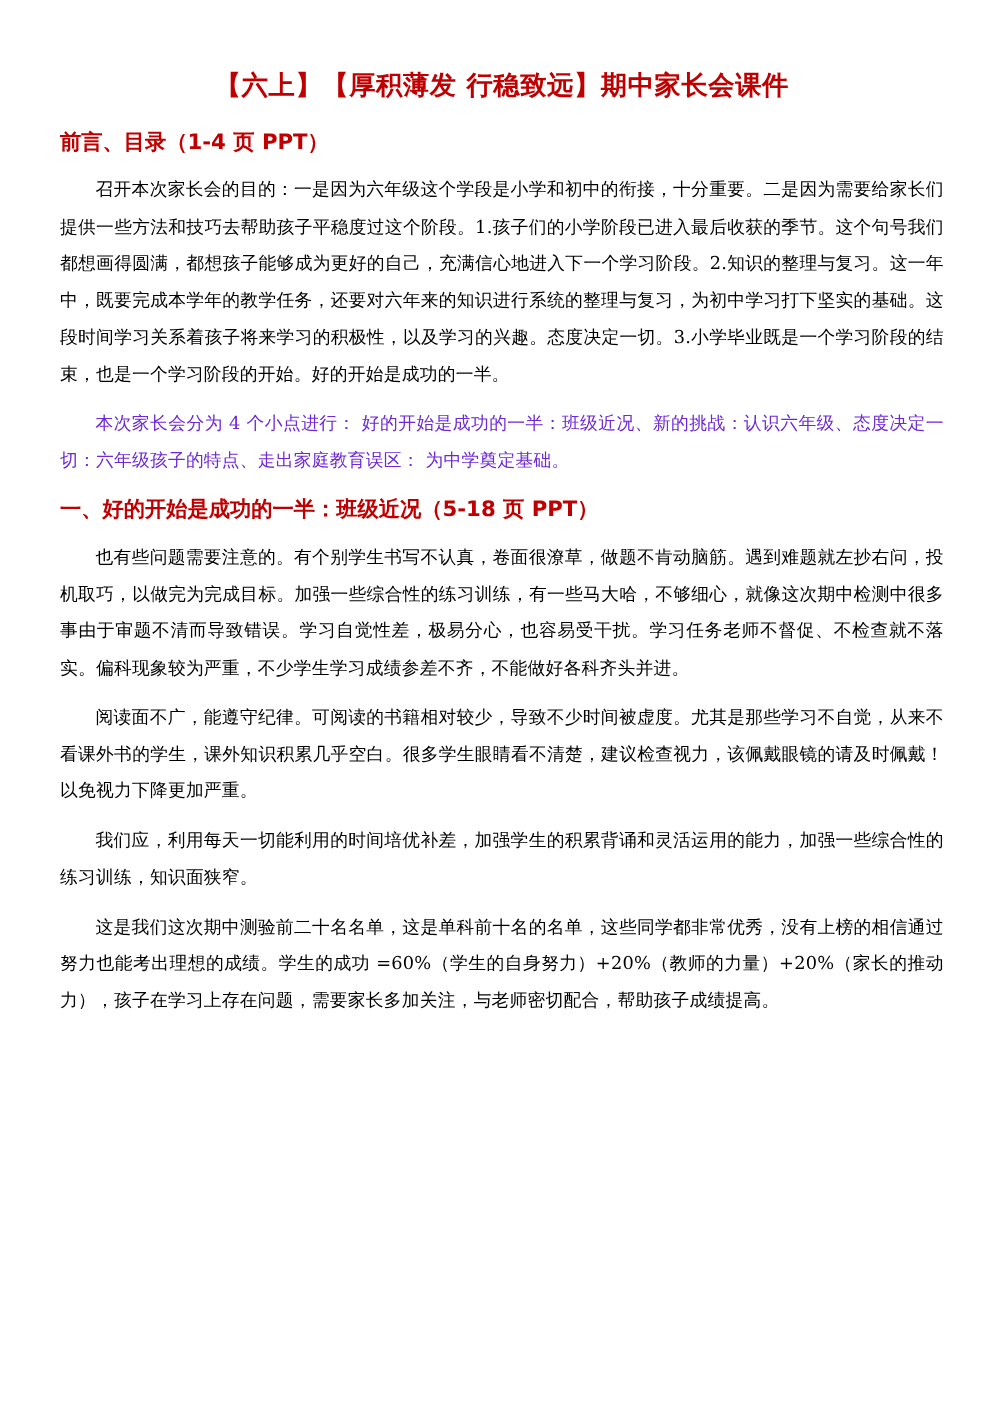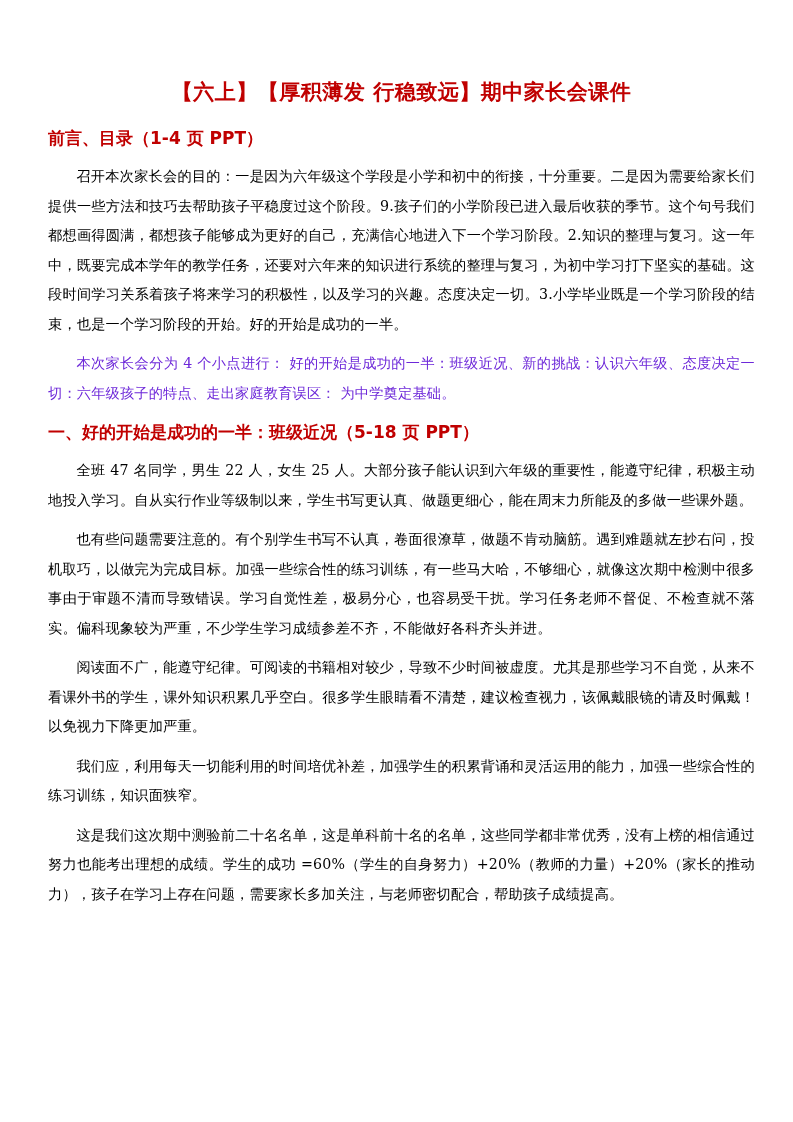--- a/index.html
+++ b/index.html
@@ -14,21 +14,21 @@
       overflow: hidden;
       font-family: "DejaVu Serif", "Liberation Serif", serif;
       color: #000000;
     }
     .page {
       position: absolute;
       left: 0; top: 0;
       width: 793px;
       height: 1122px;
       box-sizing: border-box;
-      padding: 76px 38px 0 48px;
+      padding: 52px 38px 0 48px;
     }
     .doc-title {
       text-align: center;
       font-family: "DejaVu Sans", "Liberation Sans", sans-serif;
       font-weight: bold;
       font-size: 21px;
       color: #c00000;
       margin: 0 0 16px 0;
       line-height: 32px;
       letter-spacing: 0.5px;
@@ -55,25 +55,24 @@
     .h1 { margin-top: 6px; }
   </style>
 </head>
 <body>
 
 <div class="page">
   <h1 class="doc-title">【六上】【厚积薄发 行稳致远】期中家长会课件</h1>
 
   <section>
     <h2 class="section-heading">前言、目录（1-4 页 PPT）</h2>
-    <p class="para">召开本次家长会的目的：一是因为六年级这个学段是小学和初中的衔接，十分重要。二是因为需要给家长们提供一些方法和技巧去帮助孩子平稳度过这个阶段。9.孩子们的小学阶段已进入最后收获的季节。这个句号我们都想画得圆满，都想孩子能够成为更好的自己，充满信心地进入下一个学习阶段。2.知识的整理与复习。这一年中，既要完成本学年的教学任务，还要对六年来的知识进行系统的整理与复习，为初中学习打下坚实的基础。这段时间学习关系着孩子将来学习的积极性，以及学习的兴趣。态度决定一切。3.小学毕业既是一个学习阶段的结束，也是一个学习阶段的开始。好的开始是成功的一半。</p>
+    <p class="para">召开本次家长会的目的：一是因为六年级这个学段是小学和初中的衔接，十分重要。二是因为需要给家长们提供一些方法和技巧去帮助孩子平稳度过这个阶段。1.孩子们的小学阶段已进入最后收获的季节。这个句号我们都想画得圆满，都想孩子能够成为更好的自己，充满信心地进入下一个学习阶段。2.知识的整理与复习。这一年中，既要完成本学年的教学任务，还要对六年来的知识进行系统的整理与复习，为初中学习打下坚实的基础。这段时间学习关系着孩子将来学习的积极性，以及学习的兴趣。态度决定一切。3.小学毕业既是一个学习阶段的结束，也是一个学习阶段的开始。好的开始是成功的一半。</p>
     <p class="para red">本次家长会分为 4 个小点进行： 好的开始是成功的一半：班级近况、新的挑战：认识六年级、态度决定一切：六年级孩子的特点、走出家庭教育误区： 为中学奠定基础。</p>
   </section>
 
   <section>
     <h2 class="section-heading h1">一、好的开始是成功的一半：班级近况（5-18 页 PPT）</h2>
-    <p class="para">全班 47 名同学，男生 22 人，女生 25 人。大部分孩子能认识到六年级的重要性，能遵守纪律，积极主动地投入学习。自从实行作业等级制以来，学生书写更认真、做题更细心，能在周末力所能及的多做一些课外题。</p>
     <p class="para">也有些问题需要注意的。有个别学生书写不认真，卷面很潦草，做题不肯动脑筋。遇到难题就左抄右问，投机取巧，以做完为完成目标。加强一些综合性的练习训练，有一些马大哈，不够细心，就像这次期中检测中很多事由于审题不清而导致错误。学习自觉性差，极易分心，也容易受干扰。学习任务老师不督促、不检查就不落实。偏科现象较为严重，不少学生学习成绩参差不齐，不能做好各科齐头并进。</p>
     <p class="para">阅读面不广，能遵守纪律。可阅读的书籍相对较少，导致不少时间被虚度。尤其是那些学习不自觉，从来不看课外书的学生，课外知识积累几乎空白。很多学生眼睛看不清楚，建议检查视力，该佩戴眼镜的请及时佩戴！以免视力下降更加严重。</p>
     <p class="para">我们应，利用每天一切能利用的时间培优补差，加强学生的积累背诵和灵活运用的能力，加强一些综合性的练习训练，知识面狭窄。</p>
     <p class="para">这是我们这次期中测验前二十名名单，这是单科前十名的名单，这些同学都非常优秀，没有上榜的相信通过努力也能考出理想的成绩。学生的成功 =60%（学生的自身努力）+20%（教师的力量）+20%（家长的推动力），孩子在学习上存在问题，需要家长多加关注，与老师密切配合，帮助孩子成绩提高。</p>
   </section>
 </div>
 
 </body></html>

